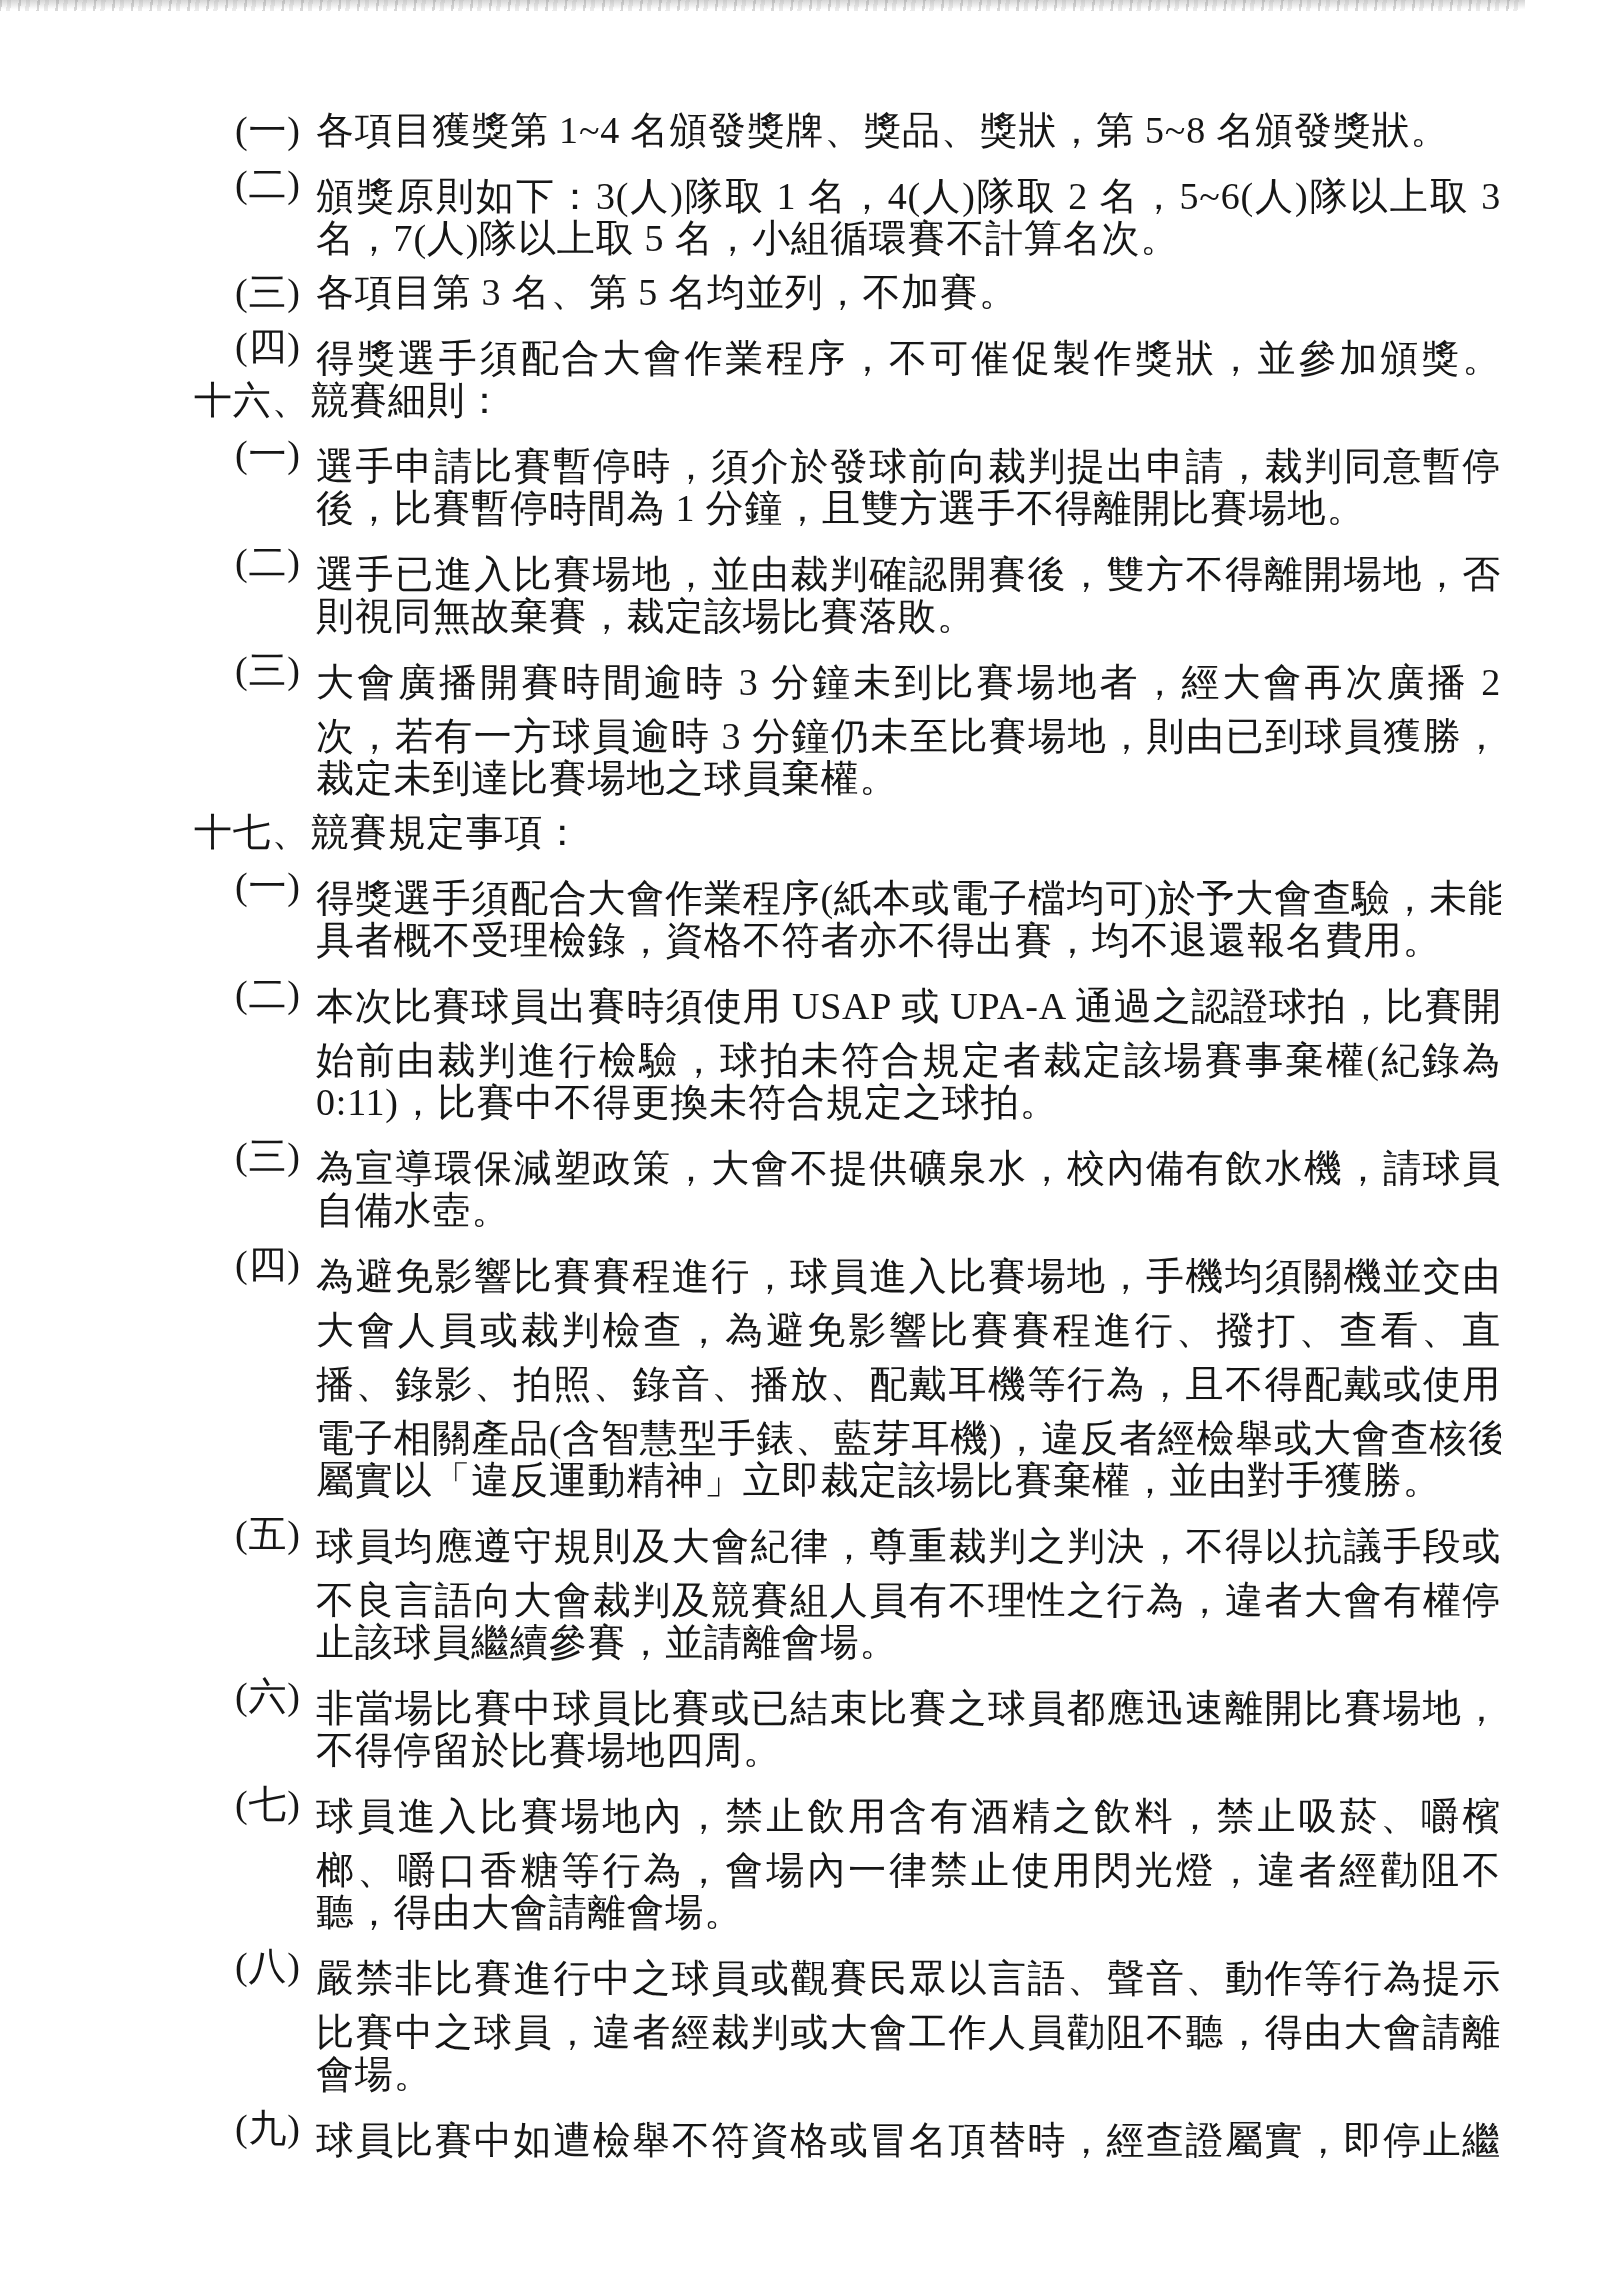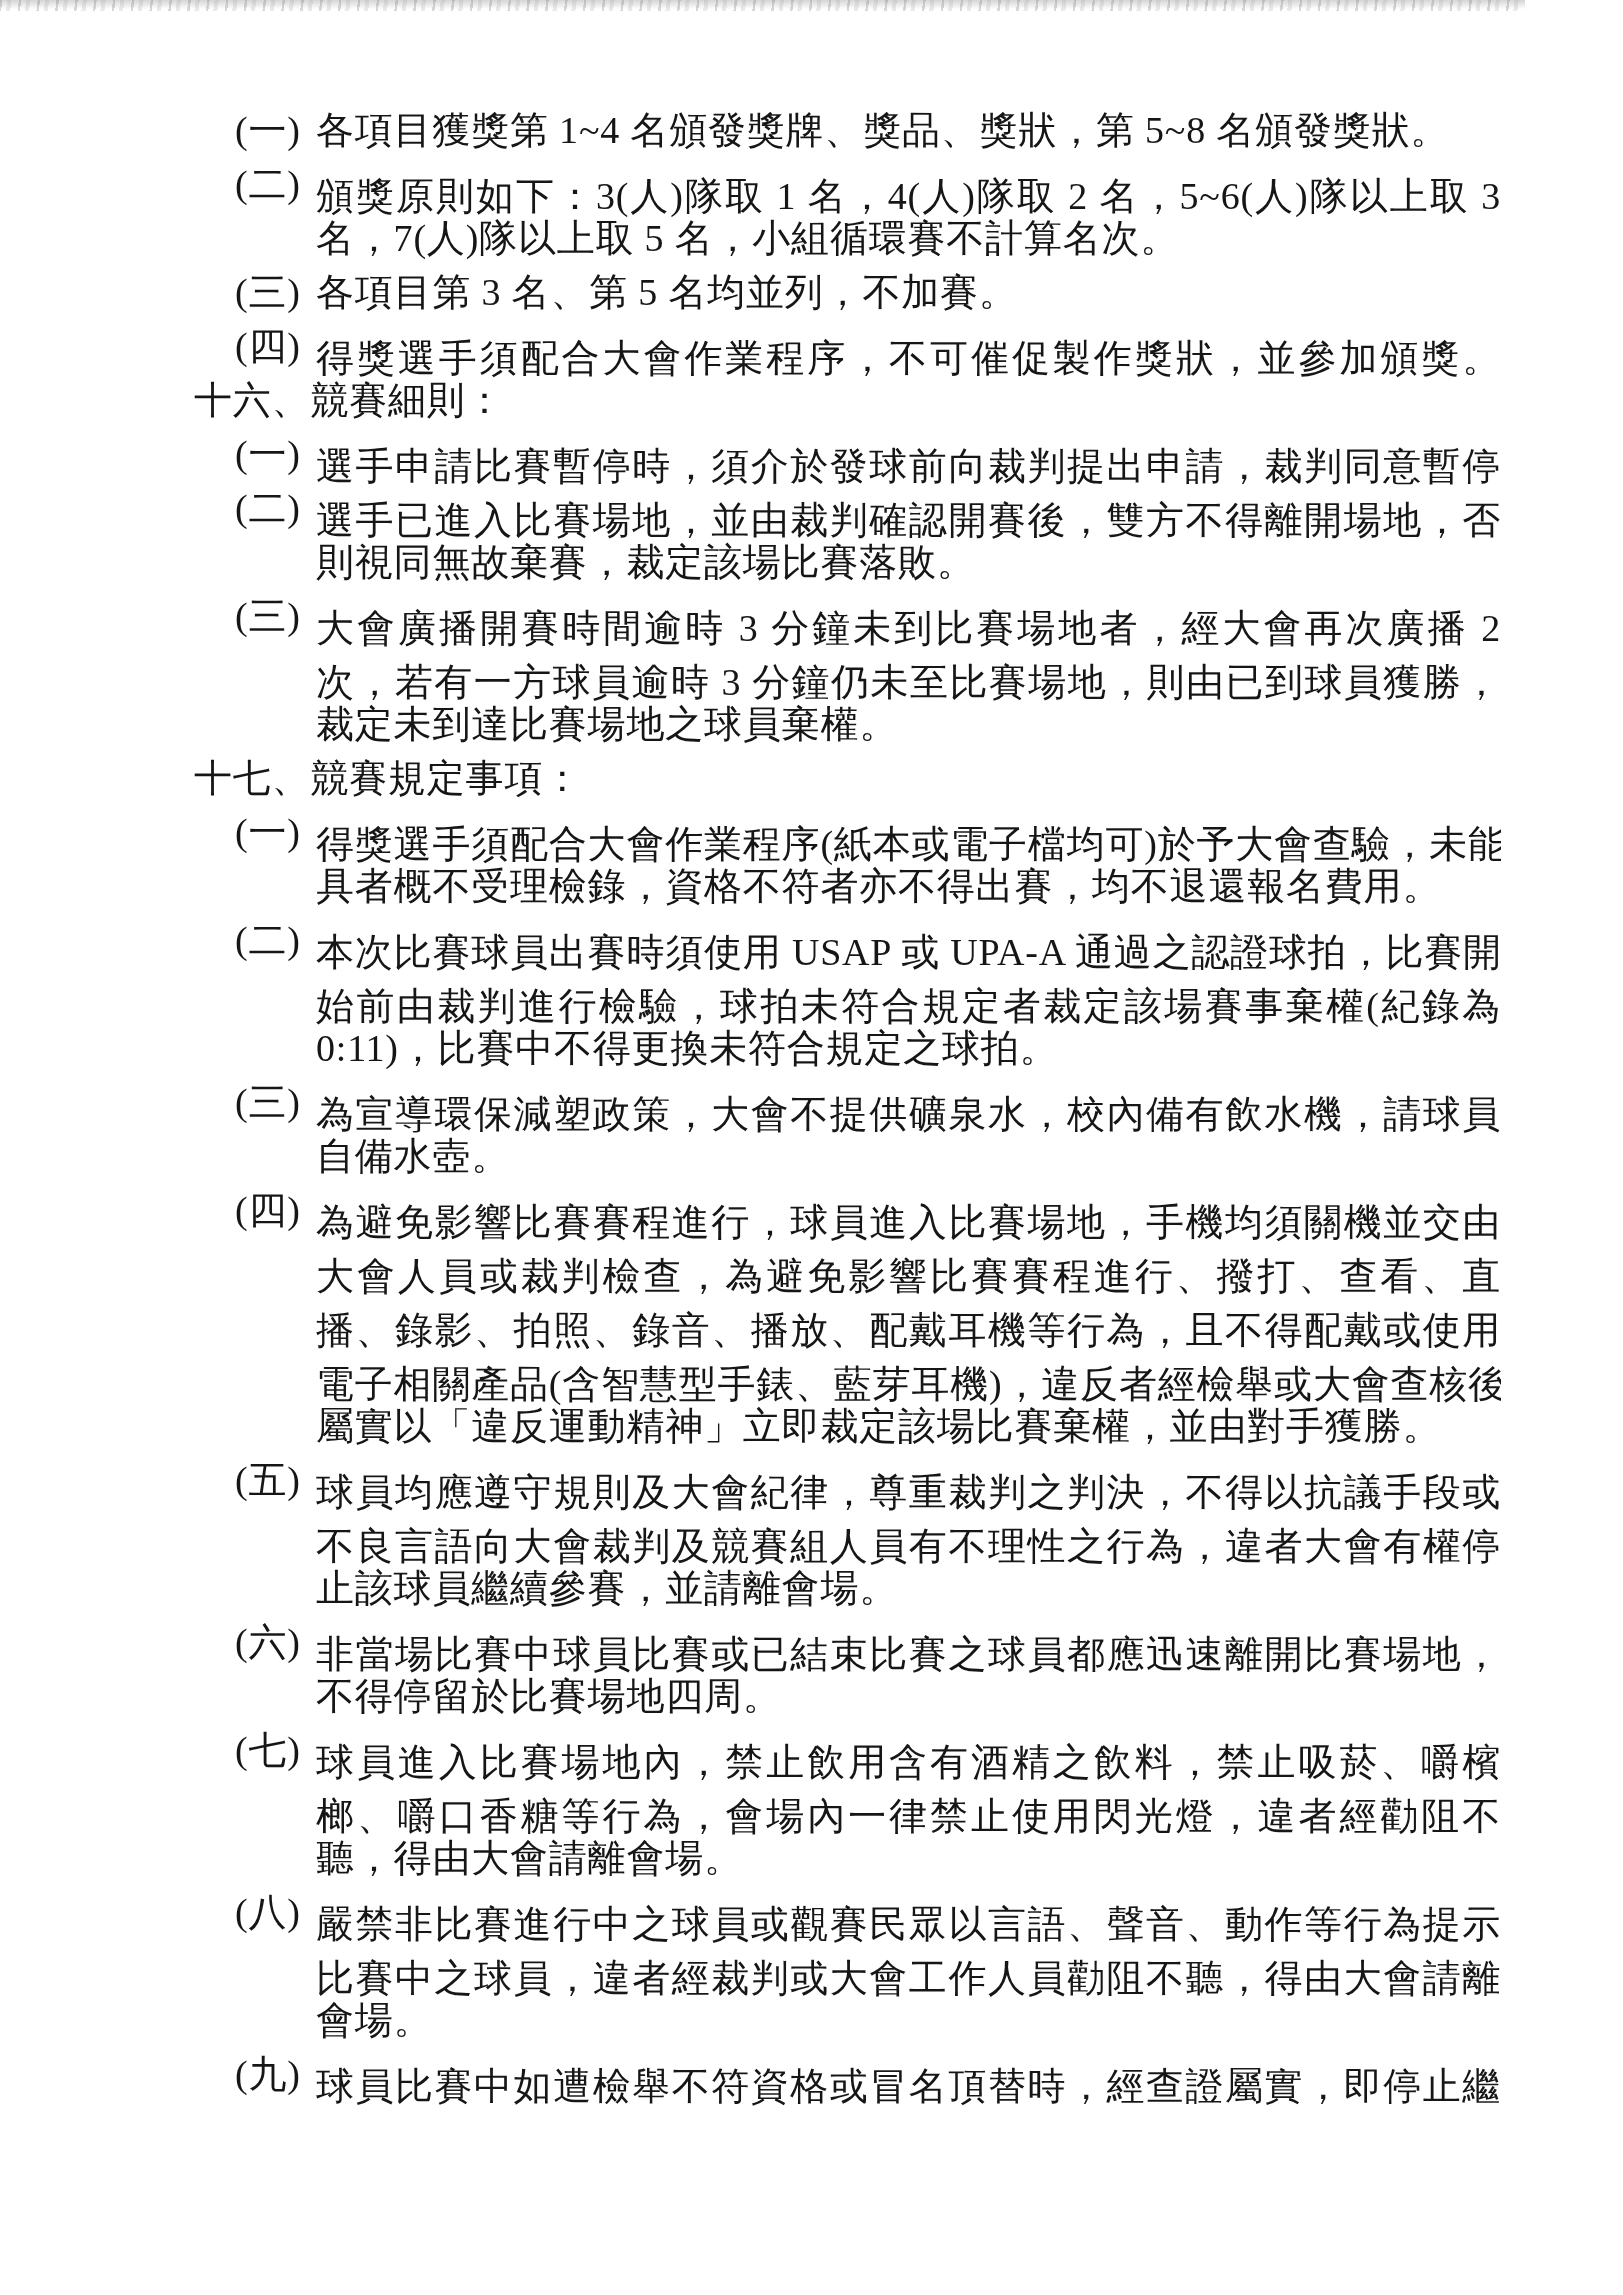--- a/index.html
+++ b/index.html
@@ -76,20 +76,21 @@
     <div class="line cont"><span class="txt">名，7(人)隊以上取 5 名，小組循環賽不計算名次。</span></div>
 
     <div class="line first"><span class="lbl">(三)</span><span class="txt">各項目第 3 名、第 5 名均並列，不加賽。</span></div>
 
     <div class="line first"><span class="lbl">(四)</span><span class="txt fill">得獎選手須配合大會作業程序，不可催促製作獎狀，並參加頒獎。</span></div>
 
     <div class="line sec">十六、競賽細則：</div>
 
     <div class="line first"><span class="lbl">(一)</span><span class="txt fill">選手申請比賽暫停時，須介於發球前向裁判提出申請，裁判同意暫停</span></div>
 
+    <div class="line cont"><span class="txt">後，比賽暫停時間為 1 分鐘，且雙方選手不得離開比賽場地。</span></div>
 
     <div class="line first"><span class="lbl">(二)</span><span class="txt fill">選手已進入比賽場地，並由裁判確認開賽後，雙方不得離開場地，否</span></div>
 
     <div class="line cont"><span class="txt">則視同無故棄賽，裁定該場比賽落敗。</span></div>
 
     <div class="line first"><span class="lbl">(三)</span><span class="txt fill">大會廣播開賽時間逾時 3 分鐘未到比賽場地者，經大會再次廣播 2</span></div>
 
     <div class="line cont"><span class="txt fill">次，若有一方球員逾時 3 分鐘仍未至比賽場地，則由已到球員獲勝，</span></div>
 
     <div class="line cont"><span class="txt">裁定未到達比賽場地之球員棄權。</span></div>

